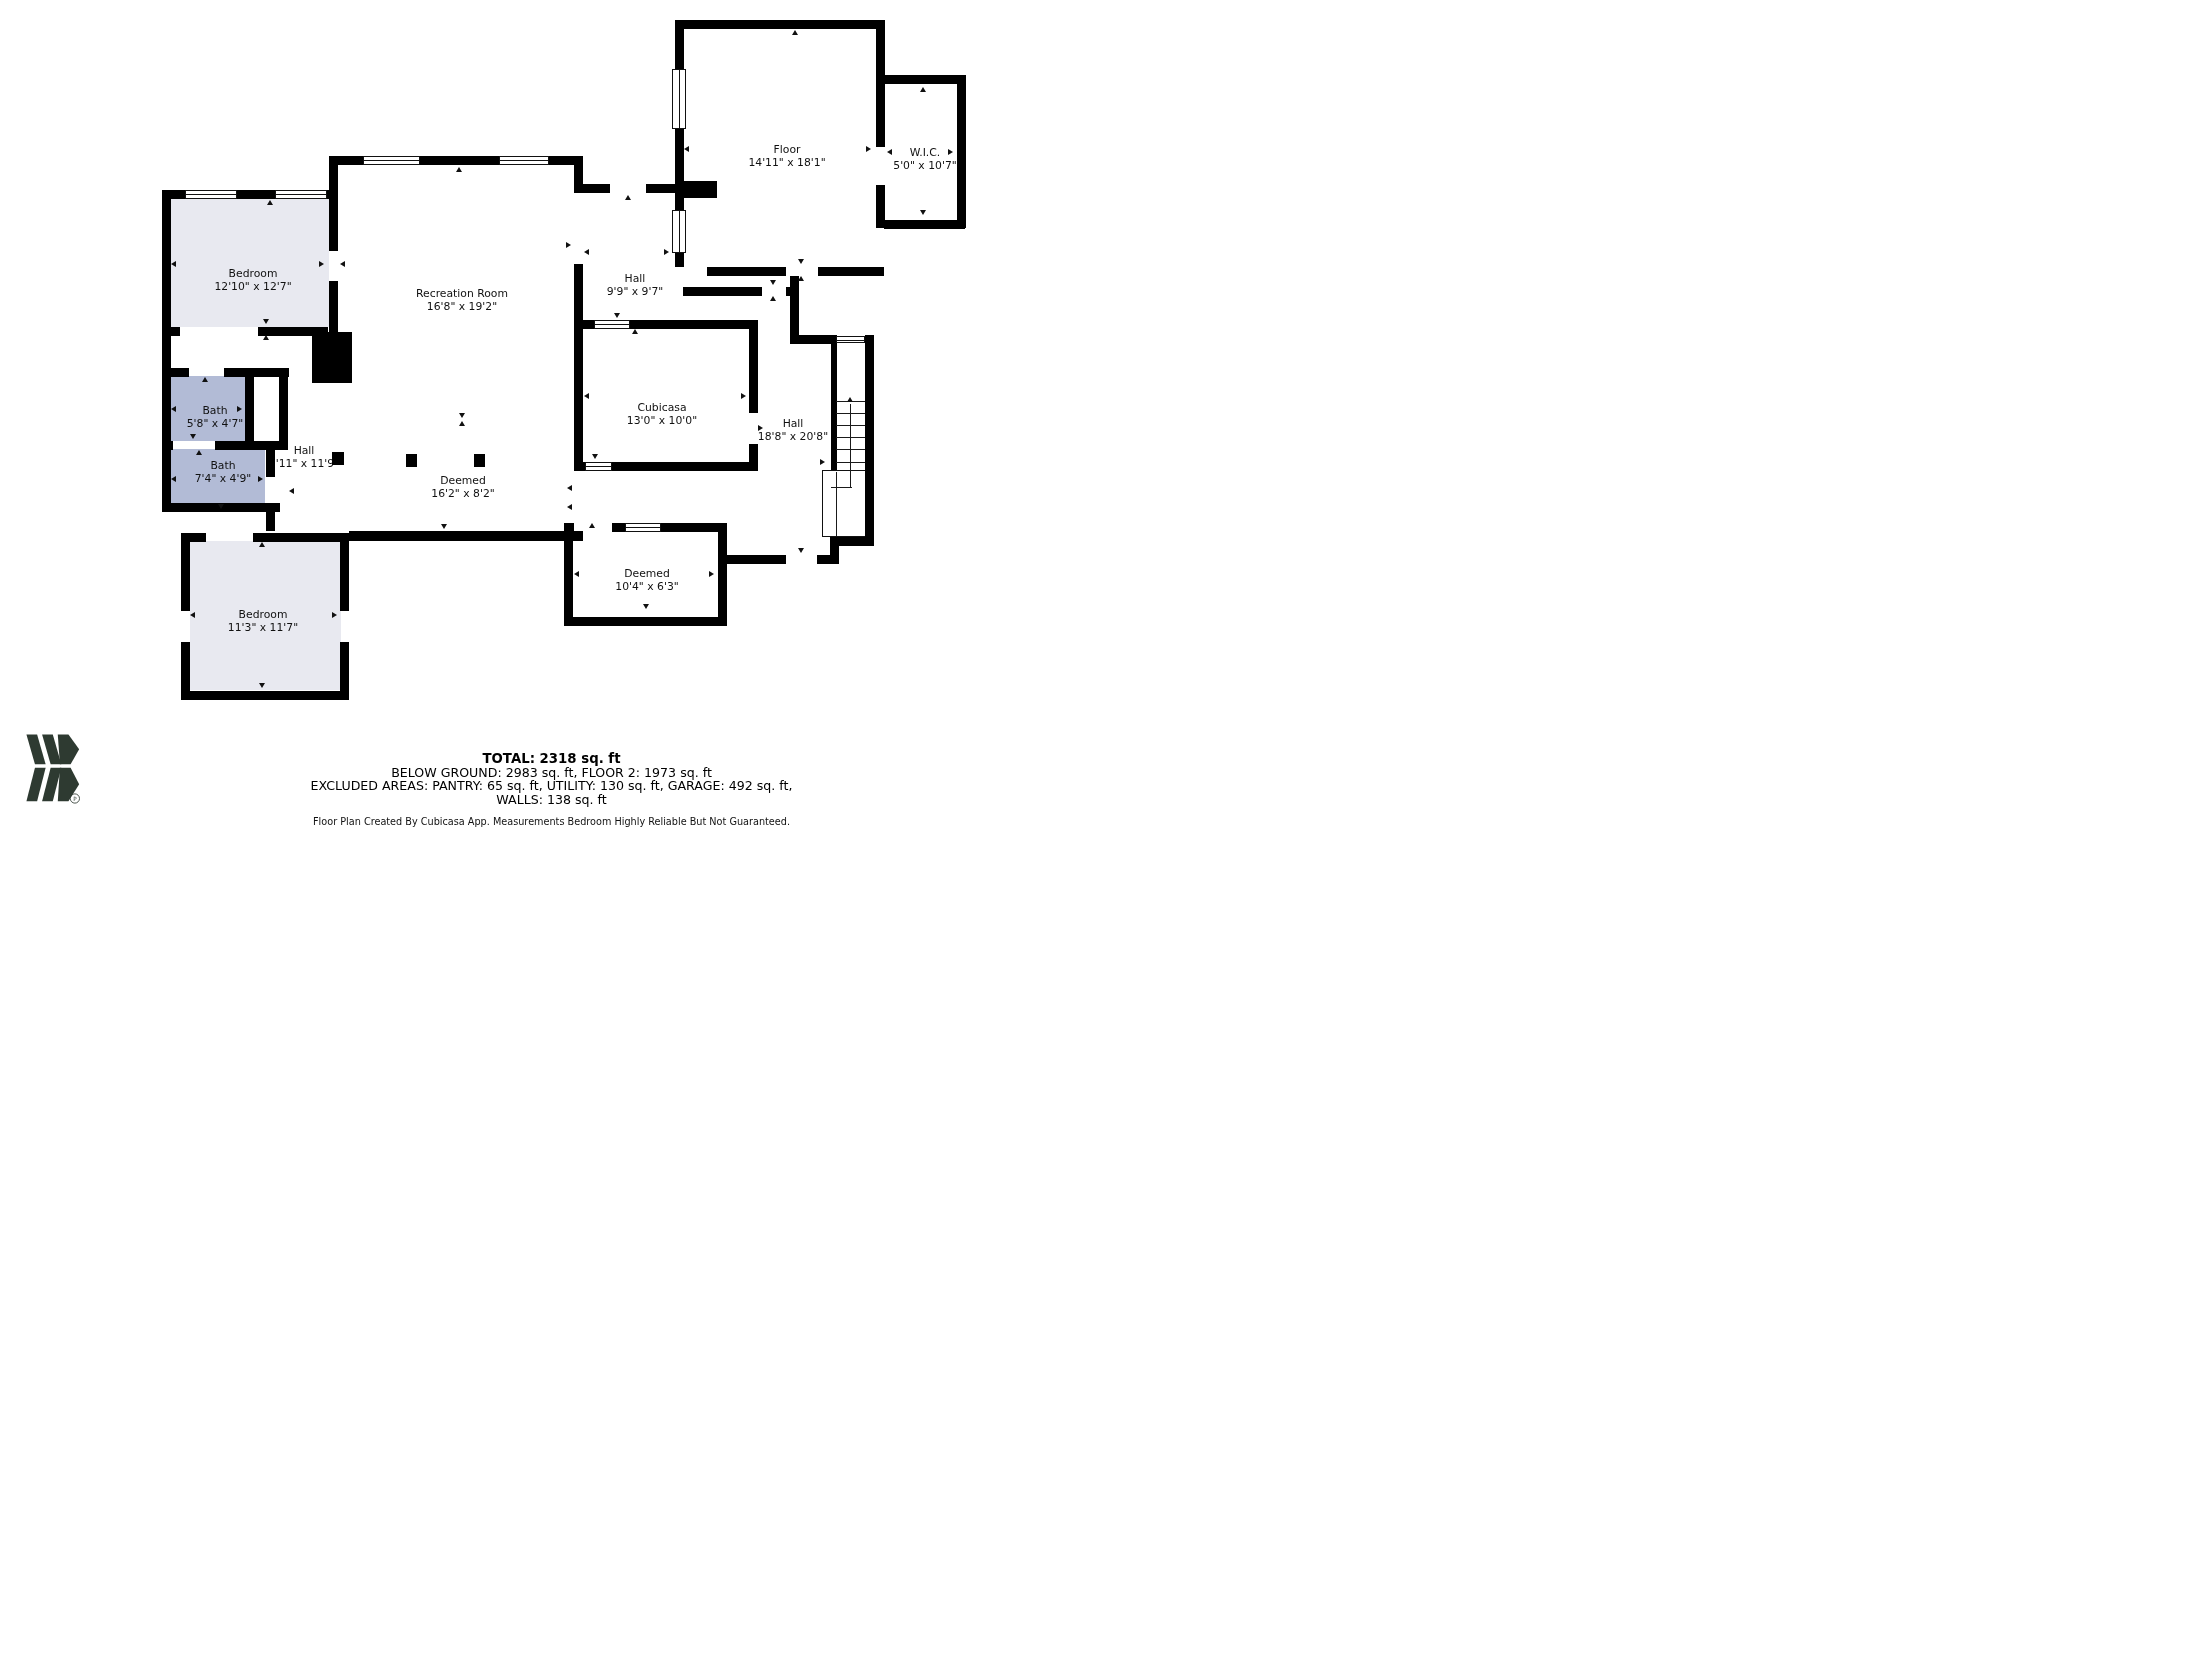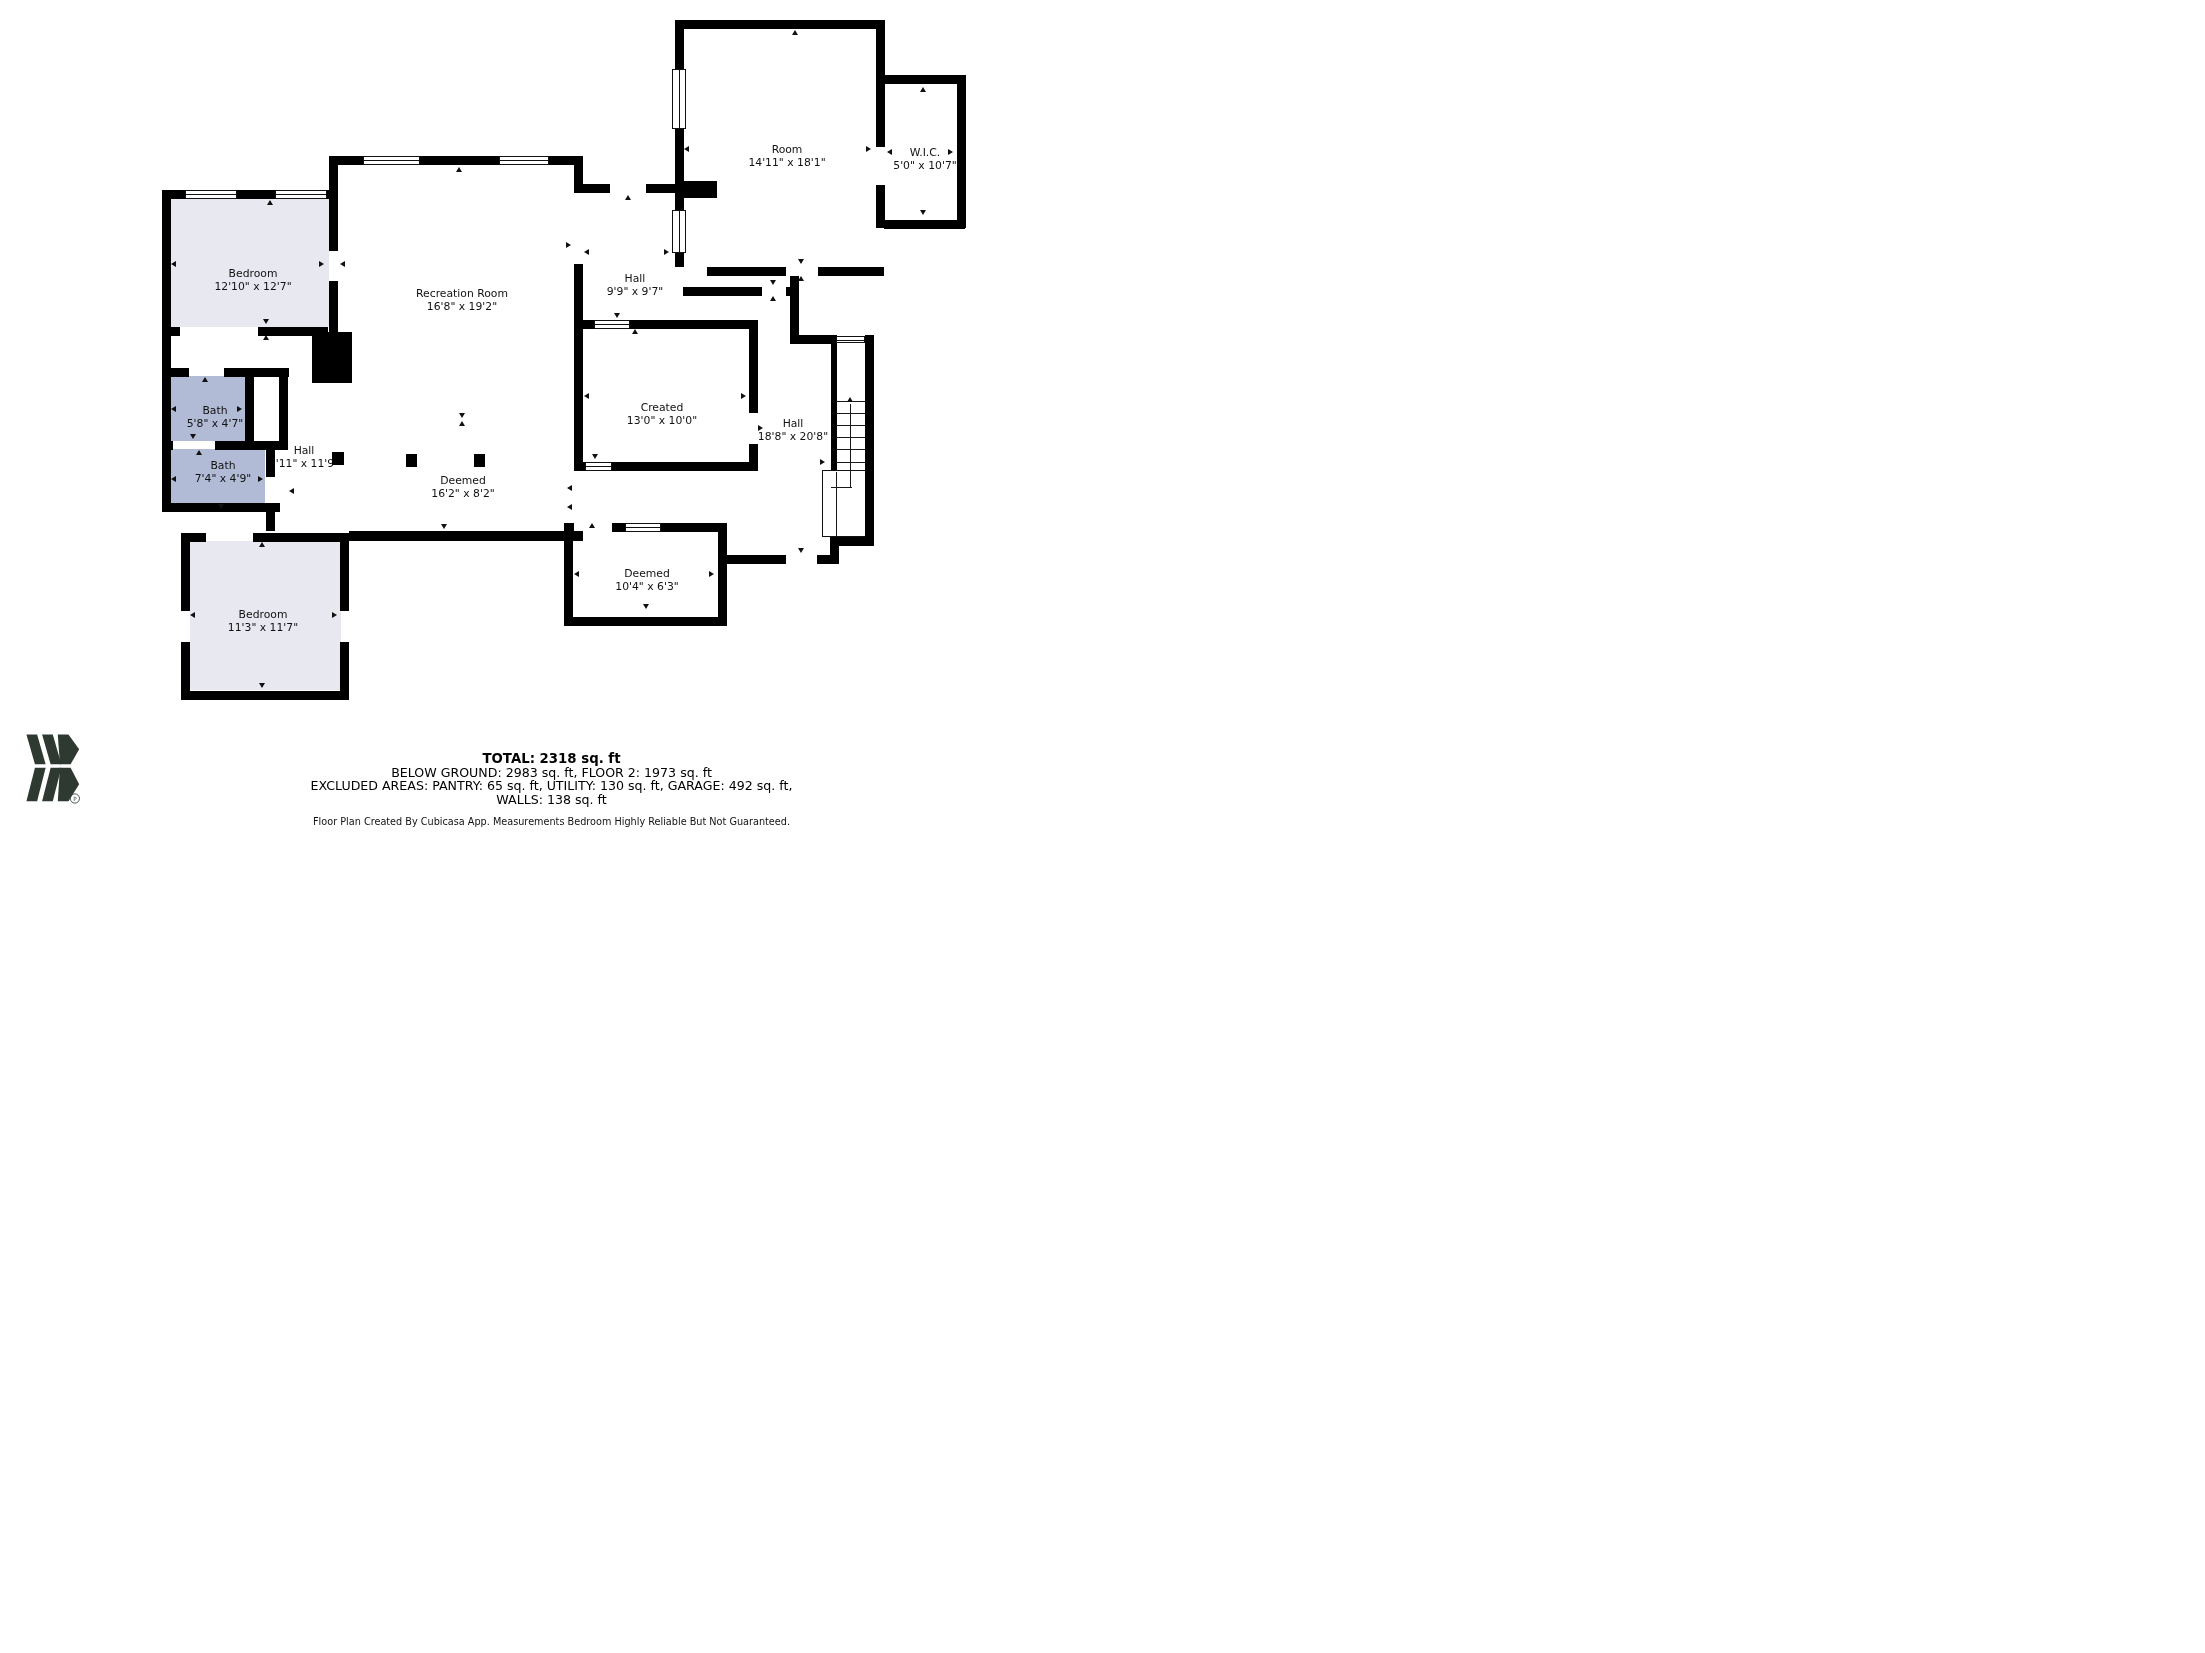--- a/index.html
+++ b/index.html
@@ -46,21 +46,21 @@
 
   <div class="room-label" style="left:253px;top:280px;">
     <span style="display:block">Bedroom</span>
       <span style="display:block">12'10" x 12'7"</span>
   </div>
   <div class="room-label" style="left:462px;top:300px;">
     <span style="display:block">Recreation Room</span>
       <span style="display:block">16'8" x 19'2"</span>
   </div>
   <div class="room-label" style="left:787px;top:156px;">
-    <span style="display:block">Room</span>
+    <span style="display:block">Floor</span>
       <span style="display:block">14'11" x 18'1"</span>
   </div>
   <div class="room-label" style="left:925px;top:159px;">
     <span style="display:block">W.I.C.</span>
       <span style="display:block">5'0" x 10'7"</span>
   </div>
   <div class="room-label" style="left:635px;top:285px;">
     <span style="display:block">Hall</span>
       <span style="display:block">9'9" x 9'7"</span>
   </div>
@@ -74,21 +74,21 @@
   </div>
   <div class="room-label" style="left:304px;top:457px;">
     <span style="display:block">Hall</span>
       <span style="display:block">5'11" x 11'9"</span>
   </div>
   <div class="room-label" style="left:463px;top:487px;">
     <span style="display:block">Deemed</span>
       <span style="display:block">16'2" x 8'2"</span>
   </div>
   <div class="room-label" style="left:662px;top:414px;">
-    <span style="display:block">Created</span>
+    <span style="display:block">Cubicasa</span>
       <span style="display:block">13'0" x 10'0"</span>
   </div>
   <div class="room-label" style="left:793px;top:430px;">
     <span style="display:block">Hall</span>
       <span style="display:block">18'8" x 20'8"</span>
   </div>
   <div class="room-label" style="left:647px;top:580px;">
     <span style="display:block">Deemed</span>
       <span style="display:block">10'4" x 6'3"</span>
   </div>

